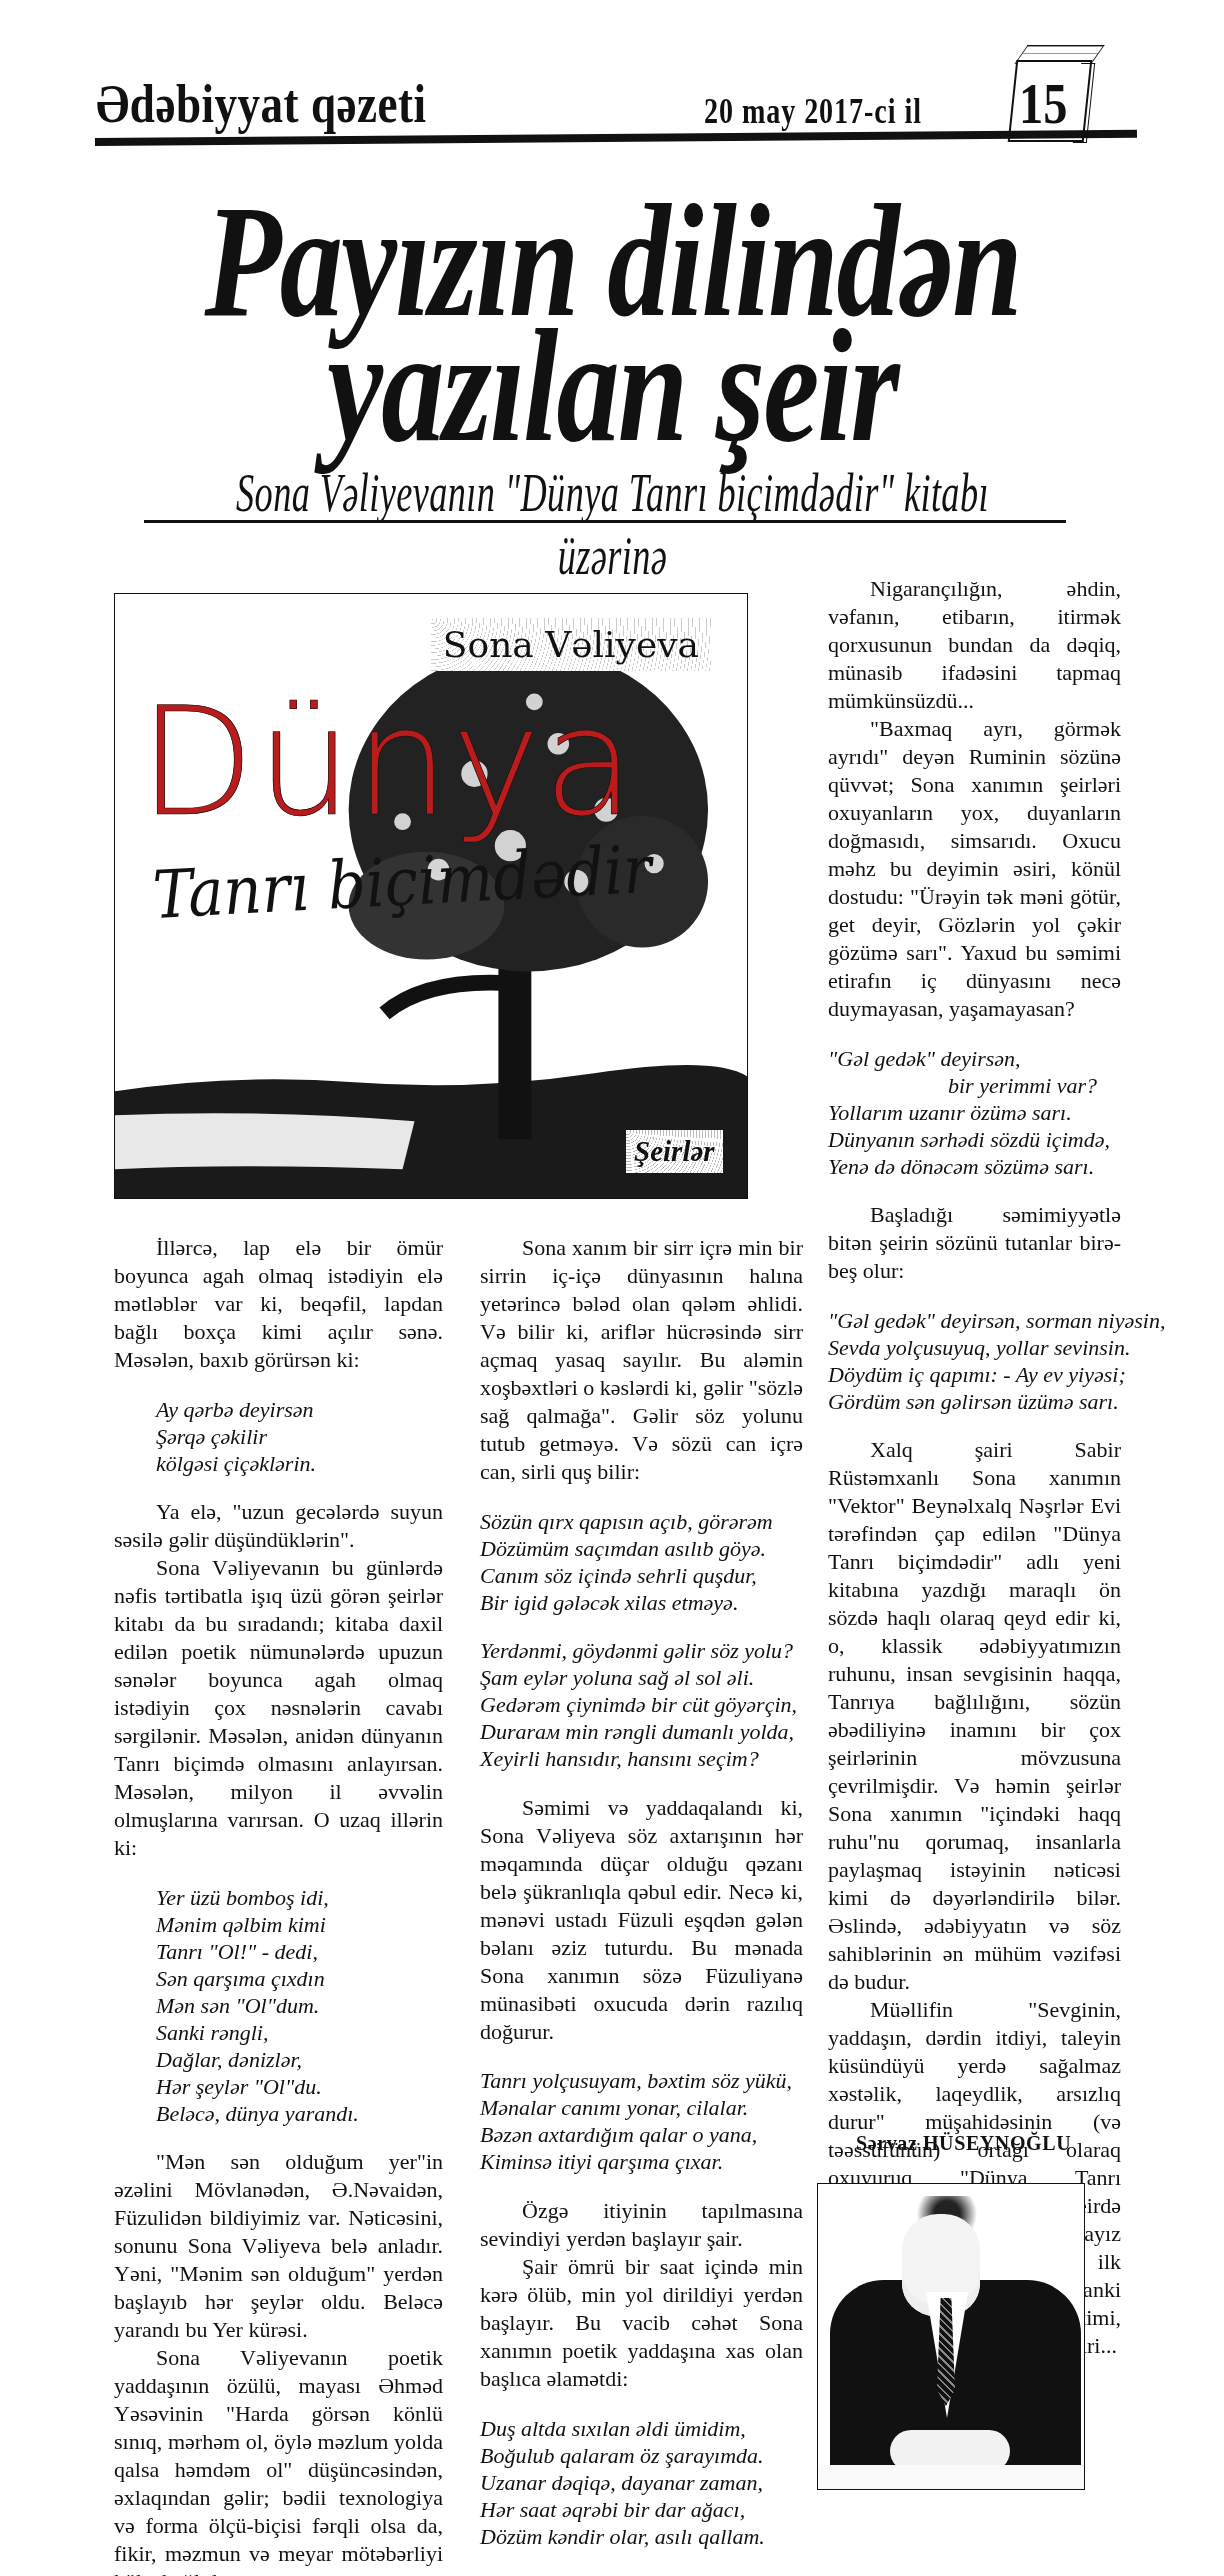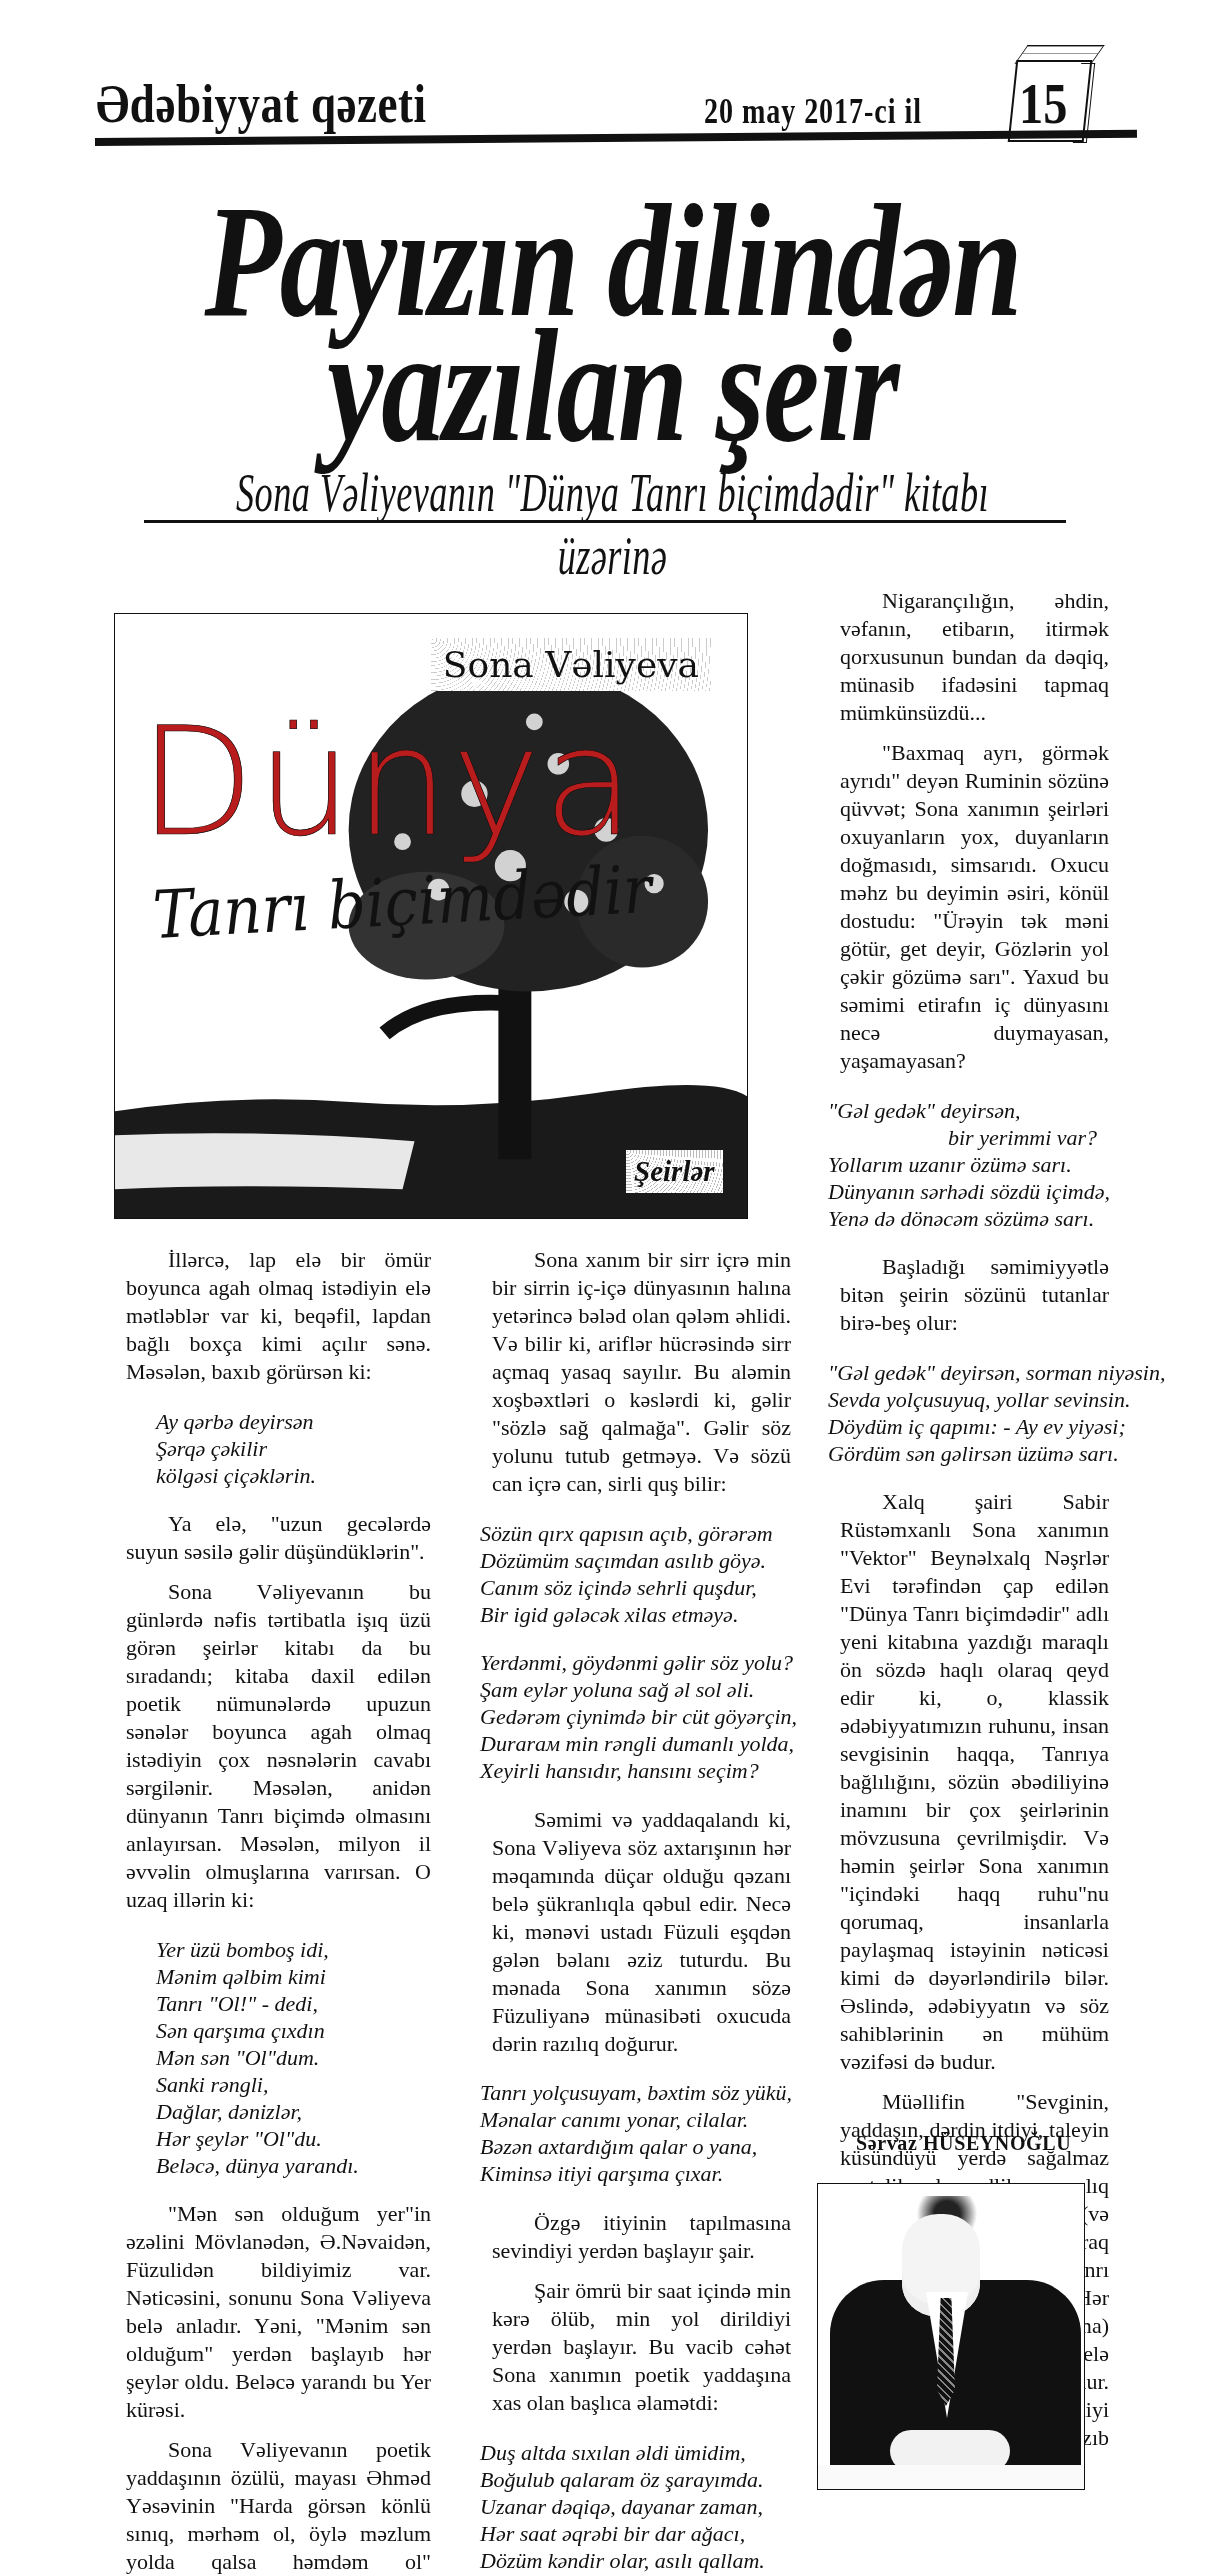--- a/index.html
+++ b/index.html
@@ -11,27 +11,27 @@
   .pagebox .book{position:absolute;left:6px;top:36px;width:72px;height:78px;border:2.4px solid #111;transform:skewX(-6deg);background:#fff;}
   .pagebox .spine{position:absolute;left:71px;top:39px;width:13px;height:78px;border:1.8px solid #111;border-left:none;transform:skewX(-6deg);}
   .pagebox .pages{position:absolute;left:15px;top:21px;width:75px;height:18px;border:1.8px solid #111;border-bottom:none;transform:skewX(-35deg);background:repeating-linear-gradient(0deg,#fff 0 3px,#999 3px 3.6px);}
   .pagebox .num{position:absolute;left:13px;top:51px;font-size:57px;font-weight:bold;line-height:1;transform:scaleX(0.85);transform-origin:left top;}
   .toprule{left:95px;top:138px;width:1042px;height:8.4px;background:#111;transform:rotate(-0.45deg);transform-origin:left;}
   .title{left:0;width:1225px;text-align:center;font-family:"Liberation Serif",serif;font-style:italic;font-weight:bold;font-size:162px;line-height:1;transform:scaleX(0.78);letter-spacing:-2.4px;}
   .title1{top:180px;}
   .title2{top:305px;}
   .subtitle{left:0;width:1225px;top:461px;text-align:center;font-style:italic;font-size:55px;transform:scaleX(0.66);letter-spacing:0.6px;}
   .subrule{left:144px;top:520px;width:922px;height:3px;background:#111;}
-  .cover{left:114px;top:593px;width:632px;height:604px;border:1.8px solid #111;overflow:hidden;background:#fff;margin-top:20px;}
+  .cover{left:114px;top:593px;width:632px;height:604px;border:1.8px solid #111;overflow:hidden;background:#fff;}
   .cover .author{position:absolute;right:36px;top:24px;font-size:36px;font-family:"DejaVu Serif",serif;padding:6px 12px;background:repeating-radial-gradient(circle at 1.8px 1.8px,#ccc 0 0.6px,#fff 0.6px 3.6px);}
   .cover .dunya{position:absolute;left:24px;top:93px;font-family:"DejaVu Sans",sans-serif;font-weight:200;font-size:150px;line-height:1;letter-spacing:2.4px;-webkit-text-stroke:0.6px #111;color:#b91c1c;text-shadow:0 0 0 #111;}
   .cover .tanri{position:absolute;left:36px;top:263px;font-family:"DejaVu Serif",serif;font-style:italic;font-size:66px;transform:rotate(-3deg) scaleX(0.9);transform-origin:left top;}
   .cover .seirler{position:absolute;right:24px;top:536px;font-style:italic;font-weight:bold;font-size:29px;padding:4.8px 8.4px;background:repeating-radial-gradient(circle at 1.2px 1.2px,#bbb 0 0.6px,#fff 0.6px 3px);text-align:center;}
   .body{font-size:22px;line-height:28px;text-align:justify;}
-  .body p{margin:12px;text-indent:42px;}
+  .body p{margin:0;text-indent:42px;}
   .body .poem{font-style:italic;margin:21.6px 0 21.6px 42px;text-indent:0;line-height:27px;}
   .body .poem div{white-space:nowrap;}
   .body .poem .in2{padding-left:120px;}
   .body .poemleft{margin-left:0;}
   .col1{left:114px;top:1234px;width:329px;}
   .col2{left:480px;top:1234px;width:323px;}
   .col3{left:828px;top:575px;width:293px;}
   .signature{left:856px;top:2132px;font-weight:bold;font-size:20px;letter-spacing:0.6px;}
   .photo{left:817px;top:2183px;width:266px;height:305px;border:1.8px solid #111;overflow:hidden;background:#fff;}
   .photo .suit{position:absolute;left:12px;top:96px;width:251px;height:216px;background:#111;border-radius:54px 54px 0 0;}

